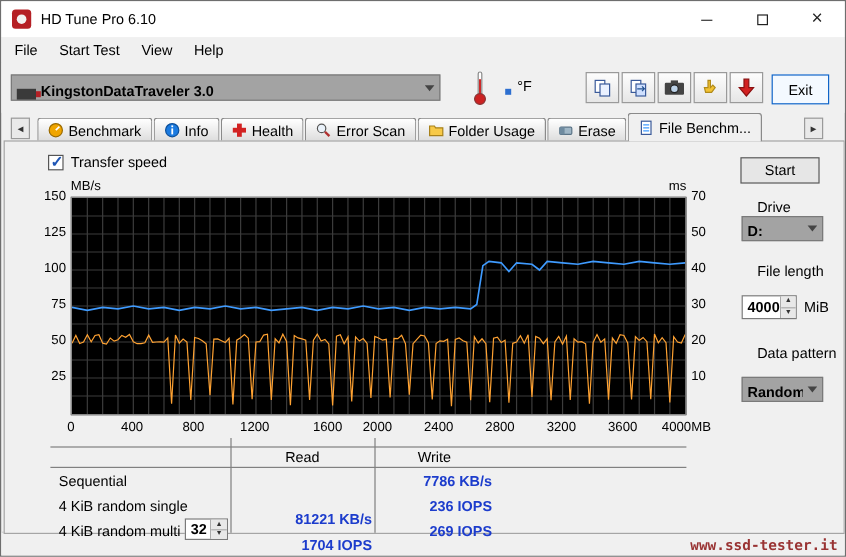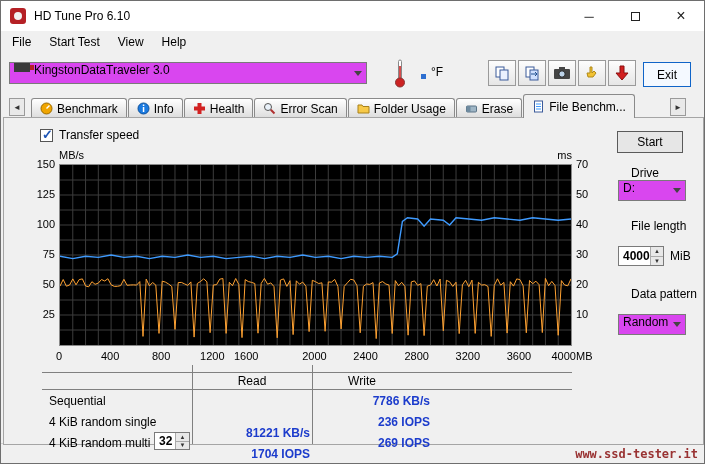--- a/index.html
+++ b/index.html
@@ -16,21 +16,21 @@
   .title-text { margin-left:8px; font-size:12px; }
   .win-btns { margin-left:auto; display:flex; height:30px; }
   .win-btn { width:46px; height:30px; display:flex; align-items:center; justify-content:center; font-size:13px; color:#222; cursor:default; }
   .max-glyph { width:9px; height:9px; border:1px solid #222; display:block; }
   .close-glyph { font-size:16px; line-height:1; }
   
   .menubar { position:absolute; left:0; top:30px; width:100%; height:21px; background:#f0f0f0; display:flex; align-items:center; padding-left:2px; }
   .menu-item { padding:2px 9px; }
   
   .toolbar { position:absolute; left:0; top:51px; width:100%; height:42px; background:#f0f0f0; }
-  .combo { background:#d946ef; border:1px solid #7a7a7a; display:flex; align-items:flex-start; position:absolute; }
+  .combo { background:#a3a3a3; border:1px solid #7a7a7a; display:flex; align-items:flex-end; position:absolute;font-weight:bold; }
   .combo .combo-text { flex:1; padding-left:4px; overflow:hidden; white-space:nowrap; }
   .combo .combo-arrow { width:16px; align-self:stretch; display:flex; align-items:center; justify-content:center; }
   .tri-down { width:0; height:0; border-left:4px solid transparent; border-right:4px solid transparent; border-top:5px solid #444; }
   .device-combo { left:8px; top:10px; width:358px; height:22px; }
   .usb-icon { width:16px; height:9px; margin-left:4px; background:#3a3a3a; position:relative; flex:0 0 auto; }
   .usb-icon::after { content:""; position:absolute; right:-4px; top:2px; width:4px; height:5px; background:#b52025; }
   .thermo { position:absolute; left:393px; top:6px; width:12px; height:30px; }
   .temp-dot { position:absolute; left:420px; top:22px; width:5px; height:5px; background:#2d6fd0; }
   .temp-unit { position:absolute; left:430px; top:13px; font-size:12px; }
   .tool-btn { position:absolute; top:8px; width:28px; height:26px; border:1px solid #9a9a9a; background:linear-gradient(#fdfdfd,#e6e6e6); display:flex; align-items:center; justify-content:center; }
@@ -68,21 +68,21 @@
   .file-length-spin { left:614px; top:128px; width:46px; height:20px; }
   .mib-label { position:absolute; left:666px; top:131px; }
   .multi-spin { left:150px; top:314px; width:36px; height:18px; }
   
   .hrule { position:absolute; height:1px; background:#808080; left:38px; width:530px; }
   .vrule { position:absolute; width:1px; background:#808080; top:247px; height:79px; }
   .col-header { position:absolute; top:256px; width:120px; text-align:center; }
   .row-label { position:absolute; left:45px; font-size:12px; }
   .cell-val { position:absolute; text-align:right; font-weight:bold; color:#1c3ccc; font-size:12px; }
   .cell-read { left:188px; width:118px;margin-top:32px; }
-  .cell-write { left:316px; width:110px;padding-left:20px; }
+  .cell-write { left:296px; width:110px;padding-left:20px; }
   
   .statusbar { position:absolute; left:0; bottom:0; width:100%; height:20px; background:#f0f0f0; border-top:1px solid #d0d0d0; display:flex; align-items:center; justify-content:flex-end; padding-right:6px; }
   .status-text { font-family:"DejaVu Sans Mono", monospace; font-weight:bold; font-size:12px; color:#993333; }
 </style>
 </head>
 <body>
 
 <div class="window">
 
   <div class="titlebar">
@@ -351,21 +351,21 @@
       <span class="axis-label" style="left: 572px; top: 40px;">70</span>
       <span class="axis-label" style="left: 572px; top: 70px;">50</span>
       <span class="axis-label" style="left: 572px; top: 100px;">40</span>
       <span class="axis-label" style="left: 572px; top: 130px;">30</span>
       <span class="axis-label" style="left: 572px; top: 160px;">20</span>
       <span class="axis-label" style="left: 572px; top: 190px;">10</span>
       <span class="axis-label" style="left: 35px; top: 232px; width: 40px; text-align: center;">0</span>
       <span class="axis-label" style="left: 86.1px; top: 232px; width: 40px; text-align: center;">400</span>
       <span class="axis-label" style="left: 137.2px; top: 232px; width: 40px; text-align: center;">800</span>
       <span class="axis-label" style="left: 188.3px; top: 232px; width: 40px; text-align: center;">1200</span>
-      <span class="axis-label" style="left: 230px; top: 232px; width: 40px; text-align: left;">1600</span>
+      <span class="axis-label" style="left: 249px; top: 232px; width: 40px; text-align: center;">1600</span>
       <span class="axis-label" style="left: 290.5px; top: 232px; width: 40px; text-align: center;">2000</span>
       <span class="axis-label" style="left: 341.6px; top: 232px; width: 40px; text-align: center;">2400</span>
       <span class="axis-label" style="left: 392.7px; top: 232px; width: 40px; text-align: center;">2800</span>
       <span class="axis-label" style="left: 443.8px; top: 232px; width: 40px; text-align: center;">3200</span>
       <span class="axis-label" style="left: 494.9px; top: 232px; width: 40px; text-align: center;">3600</span>
       <span class="axis-label" style="left: 542px; top: 232px; width: 52px; text-align: center;">4000MB</span>
     </div>
 
   <div class="statusbar">
     <span class="status-text">www.ssd-tester.it</span>

